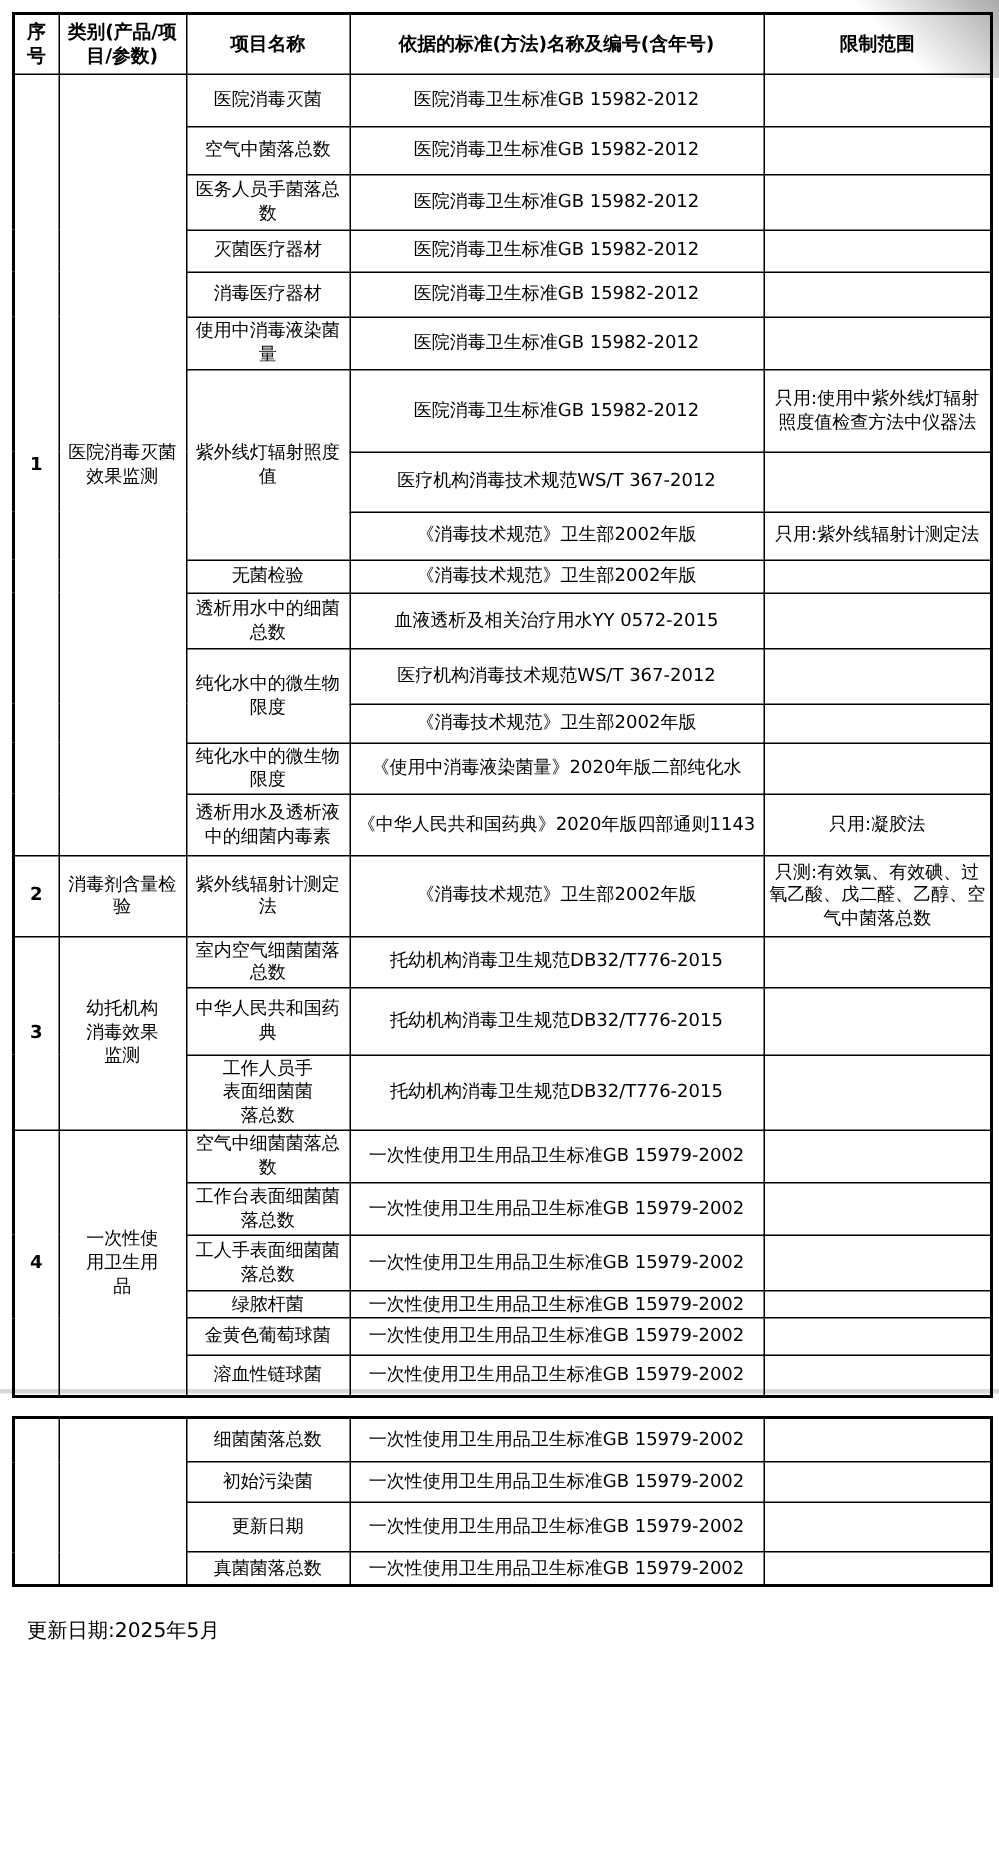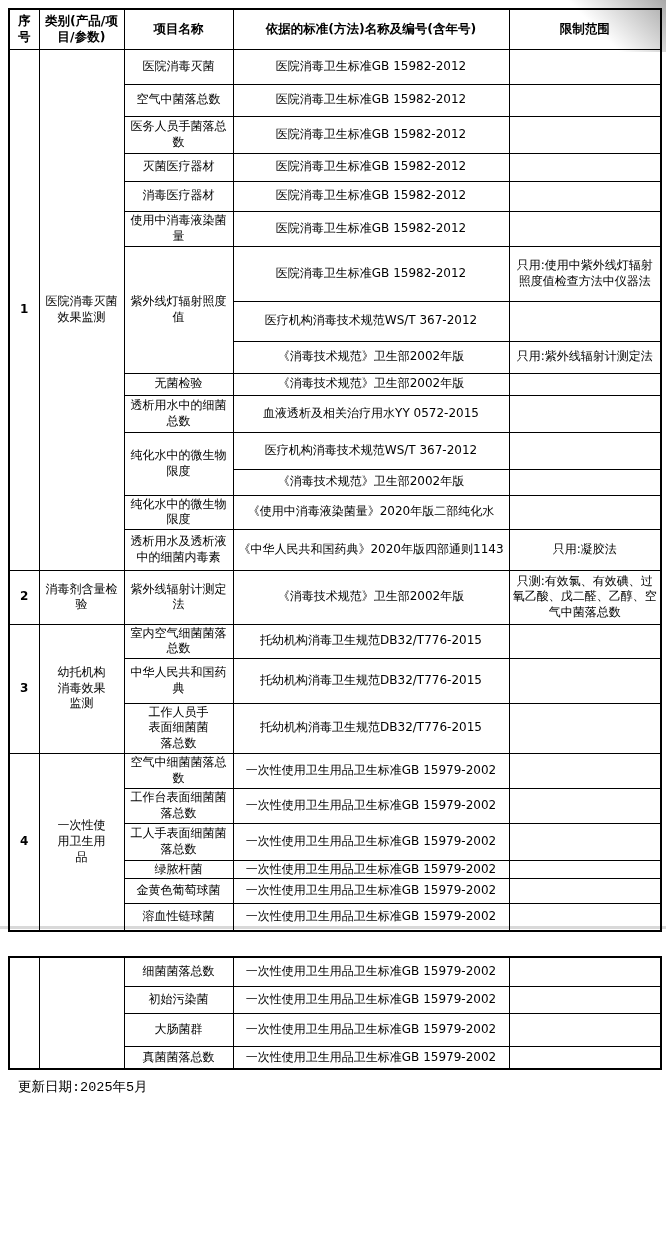--- a/index.html
+++ b/index.html
@@ -24,23 +24,23 @@
     padding:1px 3px;overflow:hidden;
     white-space:pre-line;
     word-break:break-all;
   }
   table.doc th{font-weight:bold;font-size:12.5px;}
   td.no{font-weight:bold;}
   td.al{text-align:left;}
   .gap-divider{
     position:absolute;left:0;top:926px;width:666px;height:3px;background:#d9d9d9;
   }
-  .t2{margin-top:24px;}
+  .t2{margin-top:12px;}
   .footer-note{
-    position:absolute;left:18px;top:1078px;font-size:13.5px;color:#000;font-family:Liberation Mono, monospace;
+    position:absolute;left:18px;top:1078px;font-size:13.5px;color:#000;
   }
 </style>
 </head>
 <body>
 
 <div class="corner-shade"></div>
 <div class="gap-divider"></div>
 
 <div class="sheet">
 
@@ -215,21 +215,21 @@
       <td>细菌菌落总数</td>
       <td>一次性使用卫生用品卫生标准GB 15979-2002</td>
       <td></td>
     </tr>
     <tr style="height:27px">
       <td>初始污染菌</td>
       <td>一次性使用卫生用品卫生标准GB 15979-2002</td>
       <td></td>
     </tr>
     <tr style="height:33px">
-      <td>大肠菌群</td>
+      <td>更新日期</td>
       <td>一次性使用卫生用品卫生标准GB 15979-2002</td>
       <td></td>
     </tr>
     <tr style="height:22px">
       <td>真菌菌落总数</td>
       <td>一次性使用卫生用品卫生标准GB 15979-2002</td>
       <td></td>
     </tr>
   </tbody>
     </table>

